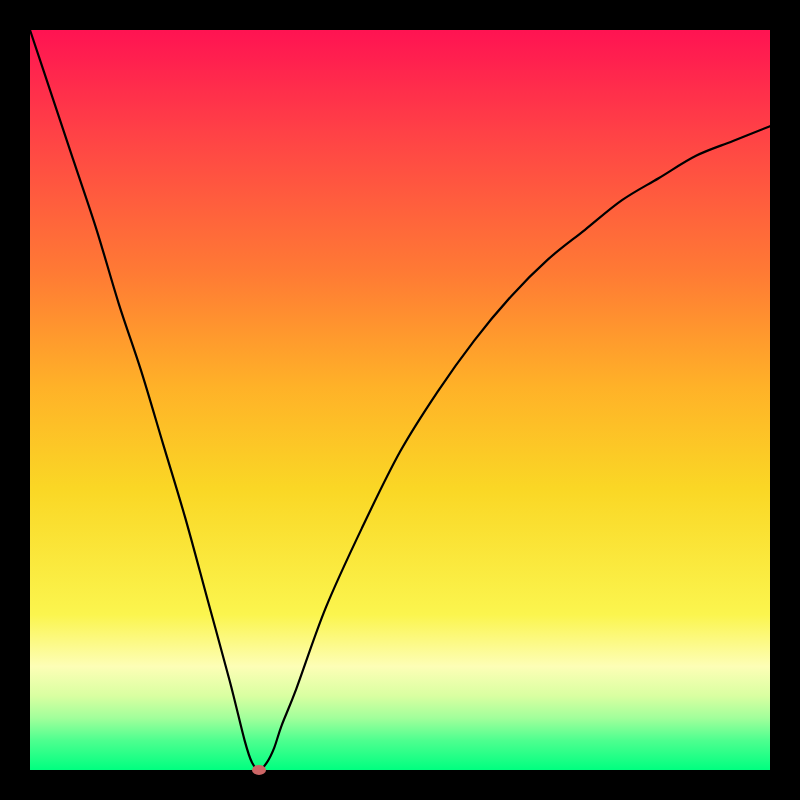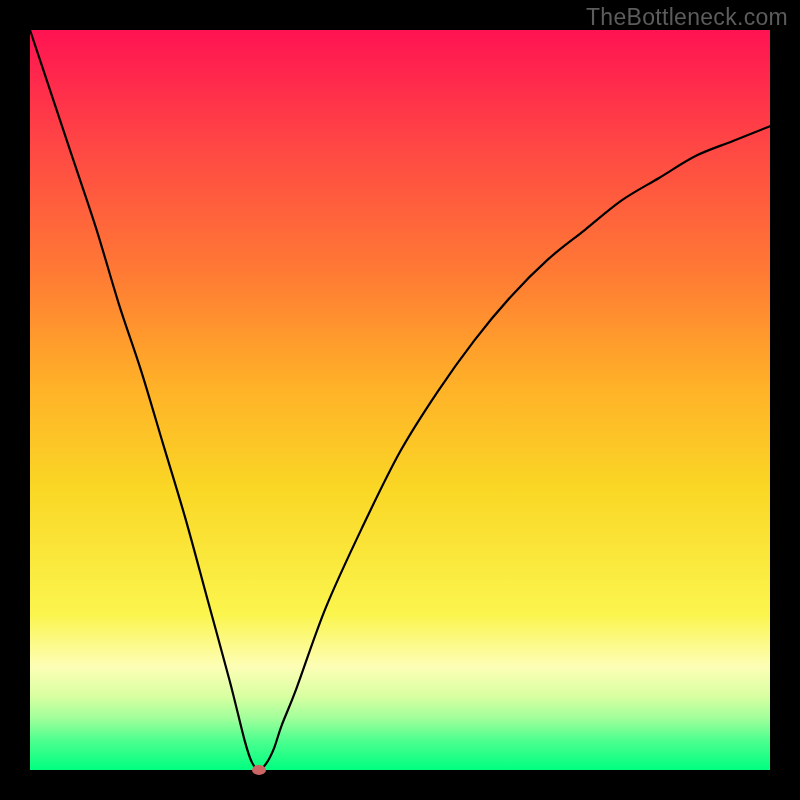--- a/index.html
+++ b/index.html
@@ -59,20 +59,19 @@
     height: 10px;
     border-radius: 50%;
     background: #cc6666;
     transform: translate(-50%, -50%);
   }
 </style>
 </head>
 <body>
 
 <div class="chart-container">
-  <div class="watermark">TheBottleneck.com</div>
   <div class="plot-area">
     <svg class="curve-svg" viewBox="0 0 740 740" preserveAspectRatio="none">
       <path id="curve-path" d="M 0.00 0.00 C 3.70 11.10, 14.80 44.40, 22.20 66.60 C 29.60 88.80, 37.00 111.00, 44.40 133.20 C 51.80 155.40, 59.20 176.37, 66.60 199.80 C 74.00 223.23, 81.40 250.37, 88.80 273.80 C 96.20 297.23, 103.60 316.97, 111.00 340.40 C 118.40 363.83, 125.80 389.73, 133.20 414.40 C 140.60 439.07, 148.00 462.50, 155.40 488.40 C 162.80 514.30, 170.20 542.67, 177.60 569.80 C 185.00 596.93, 193.63 627.77, 199.80 651.20 C 205.97 674.63, 210.90 696.83, 214.60 710.40 C 218.30 723.97, 219.53 727.67, 222.00 732.60 C 224.47 737.53, 226.93 740.00, 229.40 740.00 C 231.87 740.00, 234.33 736.30, 236.80 732.60 C 239.27 728.90, 241.73 723.97, 244.20 717.80 C 246.67 711.63, 247.90 705.47, 251.60 695.60 C 255.30 685.73, 259.00 678.33, 266.40 658.60 C 273.80 638.87, 284.90 604.33, 296.00 577.20 C 307.10 550.07, 320.67 521.70, 333.00 495.80 C 345.33 469.90, 357.67 444.00, 370.00 421.80 C 382.33 399.60, 394.67 381.10, 407.00 362.60 C 419.33 344.10, 431.67 326.83, 444.00 310.80 C 456.33 294.77, 468.67 279.97, 481.00 266.40 C 493.33 252.83, 505.67 240.50, 518.00 229.40 C 530.33 218.30, 542.67 209.67, 555.00 199.80 C 567.33 189.93, 579.67 178.83, 592.00 170.20 C 604.33 161.57, 616.67 155.40, 629.00 148.00 C 641.33 140.60, 653.67 131.97, 666.00 125.80 C 678.33 119.63, 690.67 115.93, 703.00 111.00 C 715.33 106.07, 733.83 98.67, 740.00 96.20" fill="none" stroke="#000000" stroke-width="2.2" stroke-linecap="round" stroke-linejoin="round"></path>
     </svg>
     <div class="marker" id="marker" style="left: 229.4px; top: 740px; background: rgb(204, 102, 102);"></div>
   </div>
 </div>
 
 </body></html>

